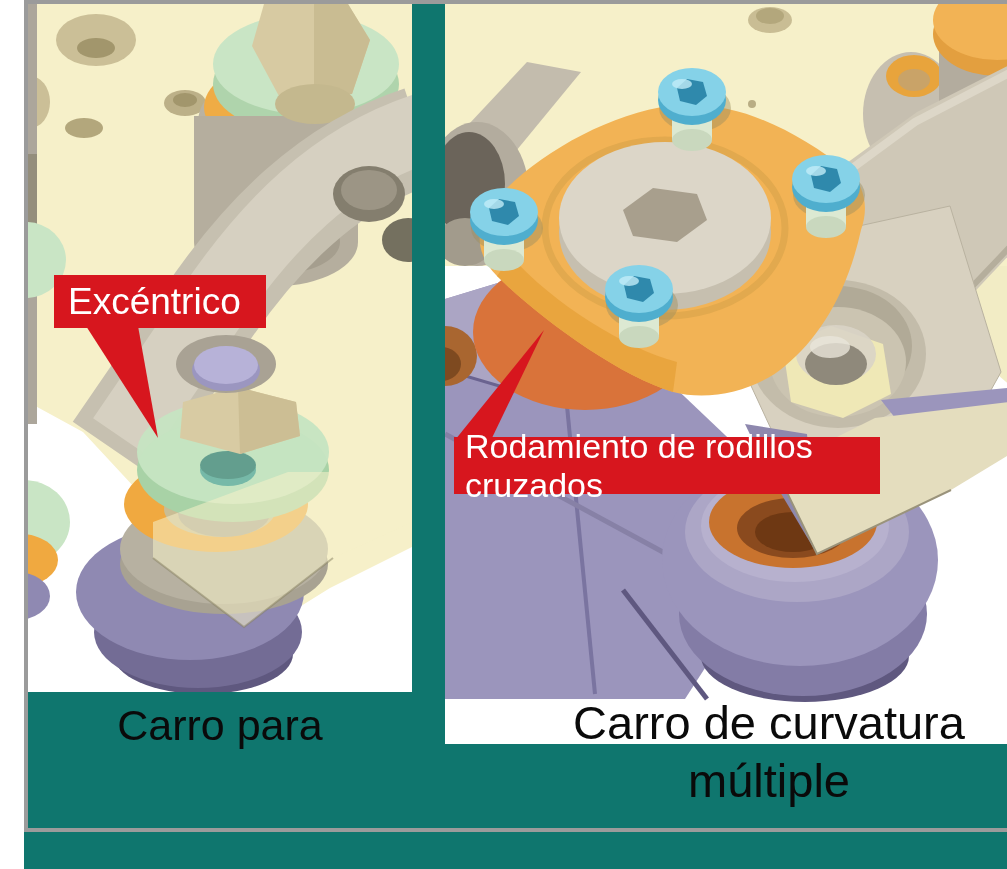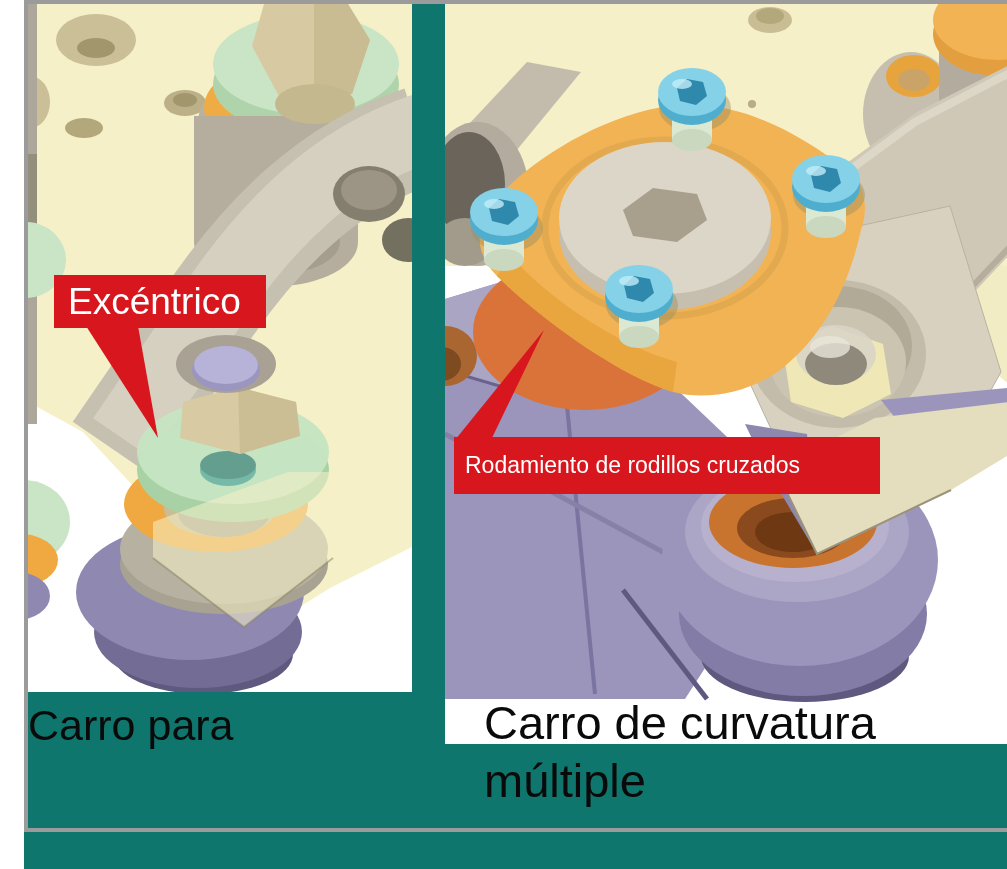--- a/index.html
+++ b/index.html
@@ -3,22 +3,22 @@
 <meta charset="utf-8">
 <style>
   html,body{margin:0;padding:0;background:#fff;}
   .page{position:relative;width:1007px;height:869px;background:#0f766e;overflow:hidden;
         font-family:"Liberation Sans",sans-serif;margin-left:24px;}
   .frame{position:absolute;left:0;top:0;width:999px;height:824px;border:4px solid #9b9b9b;
          background:transparent;z-index:5;pointer-events:none;}
   .panel{position:absolute;z-index:1;}
   .callout{position:absolute;background:#d7161e;color:#fff;z-index:6;display:flex;align-items:center;}
   .callout-1{left:30px;top:275px;width:198px;height:53px;font-size:37px;padding-left:14px;}
-  .callout-2{left:430px;top:437px;width:415px;height:57px;font-size:23px;padding-left:11px;}
-  .caption{position:absolute;color:#0a0a0a;z-index:4;}
+  .callout-2{left:430px;top:437px;width:415px;height:57px;font-size:34px;padding-left:11px;}
+  .caption{position:absolute;color:#0a0a0a;text-align:center;z-index:4;}
   .caption-left{left:4px;top:698px;width:384px;font-size:43px;line-height:54px;}
   .caption-right{left:460px;top:694px;width:570px;font-size:47px;line-height:58px;}
 </style>
 </head>
 <body>
 
 <div class="page">
 
   <svg class="panel" style="left:4px;top:4px;" width="384" height="688" viewBox="0 0 384 688">
     <rect x="0" y="0" width="384" height="688" fill="#ffffff"></rect>

